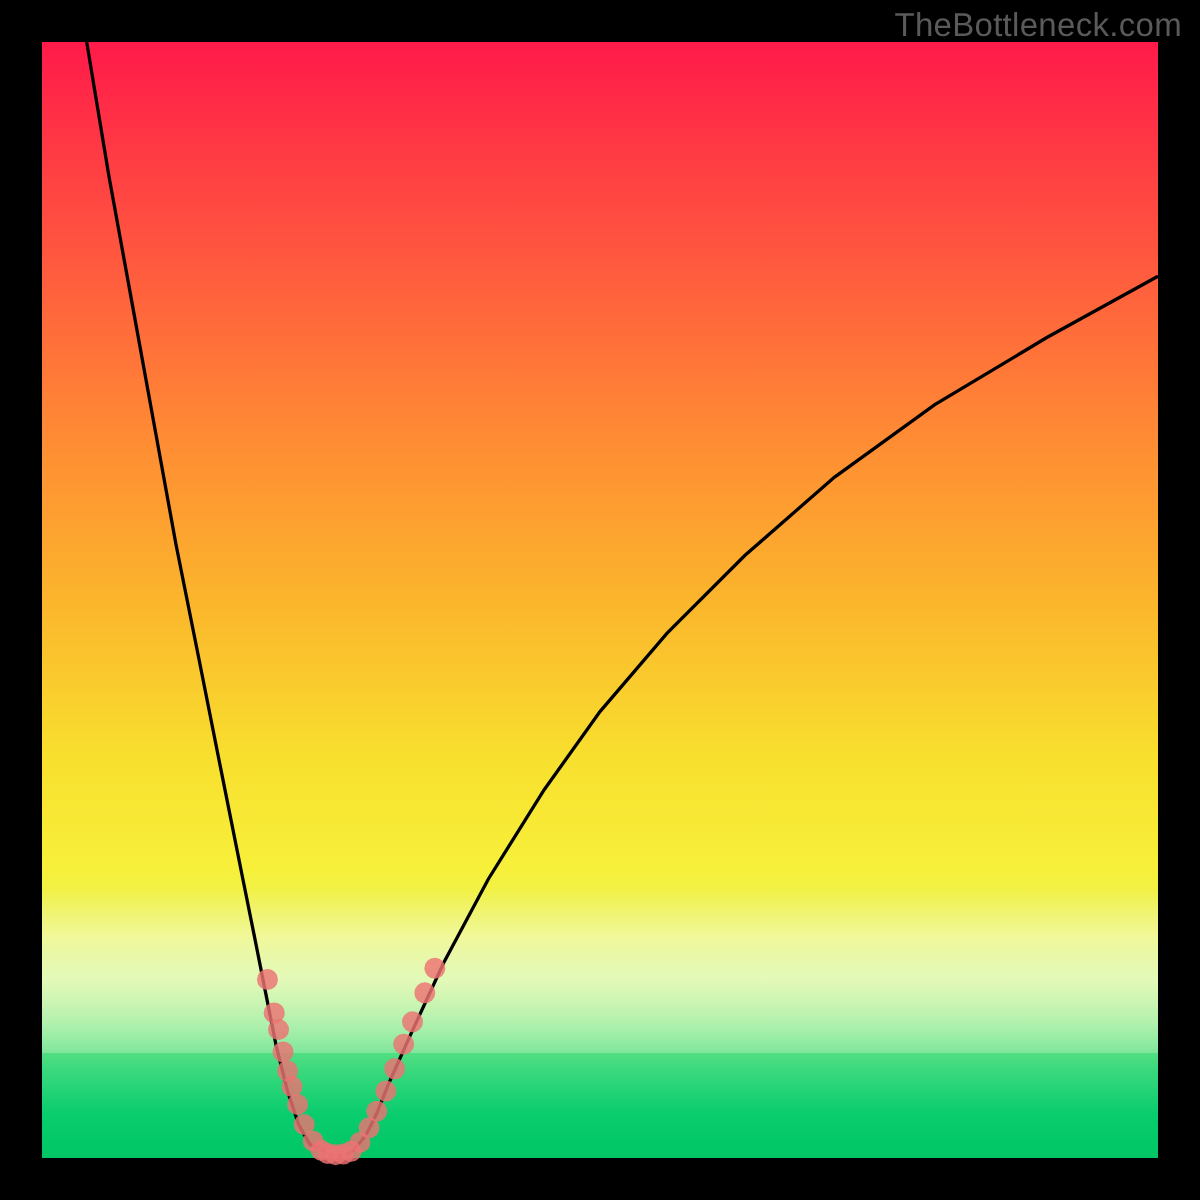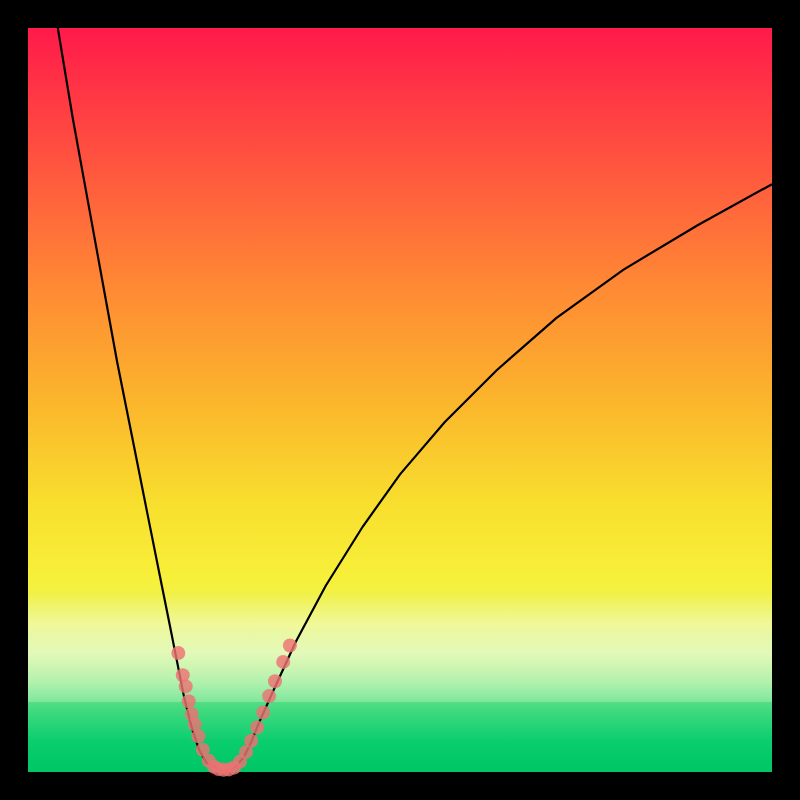--- a/index.html
+++ b/index.html
@@ -81,20 +81,21 @@
   }
   .marker {
     fill: #ed7373;
     fill-opacity: 0.82;
   }
 </style>
 </head>
 <body>
 
 <div class="outer">
+  <div class="watermark">TheBottleneck.com</div>
   <div class="plot">
     <div class="whitish-band"></div>
     <svg class="curves" viewBox="0 0 744 744" preserveAspectRatio="none">
       <path id="curve-path" class="curve" d="M29.8 0.0 L44.6 89.3 L59.5 171.1 L74.4 253.0 L89.3 334.8 L104.2 409.2 L119.0 483.6 L133.9 558.0 L141.4 595.2 L148.8 632.4 L156.2 669.6 L163.7 699.4 L171.1 721.7 L178.6 735.1 L186.0 738.0 L186.0 738.0 L189.7 741.0 L193.4 742.1 L197.2 742.5 L200.9 742.1 L204.6 741.0 L208.3 738.0 L208.3 738.0 L215.8 729.1 L223.2 714.2 L230.6 695.6 L245.5 662.2 L267.8 613.8 L297.6 558.0 L334.8 498.5 L372.0 446.4 L416.6 394.3 L468.7 342.2 L528.2 290.2 L595.2 241.8 L669.6 197.2 L744.0 156.2 "></path>
       <g id="markers">
           <circle cx="150.3" cy="625.0" r="7" class="marker"></circle>
           <circle cx="154.8" cy="647.3" r="7" class="marker"></circle>
           <circle cx="157.7" cy="658.4" r="7" class="marker"></circle>
           <circle cx="160.7" cy="673.3" r="7" class="marker"></circle>
           <circle cx="163.7" cy="686.0" r="7" class="marker"></circle>

